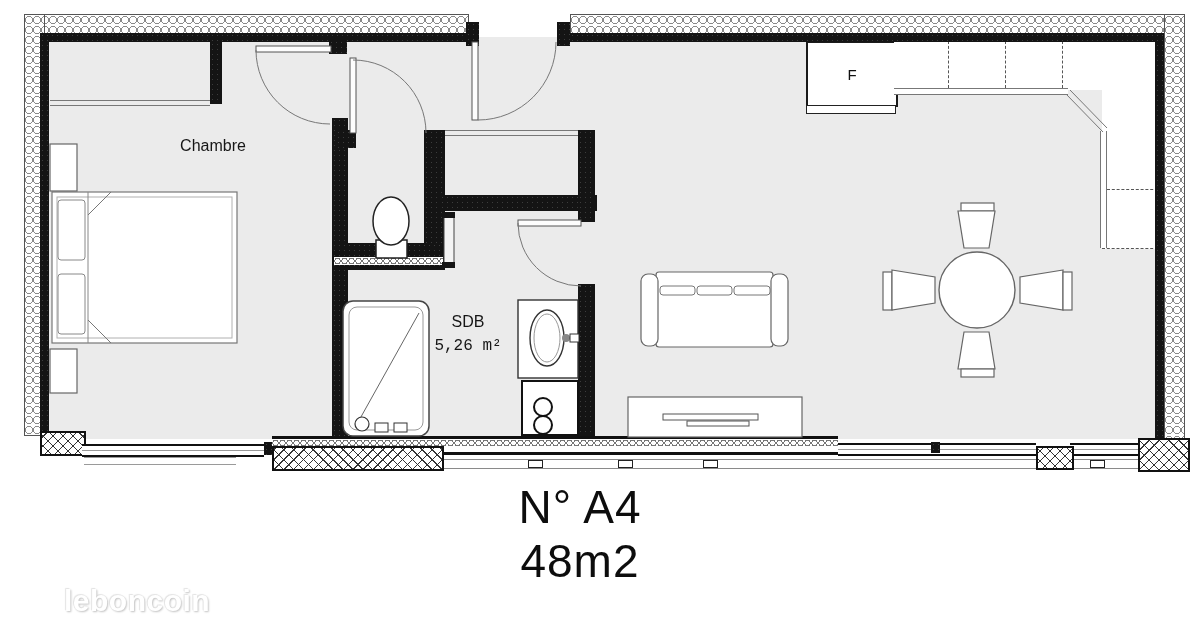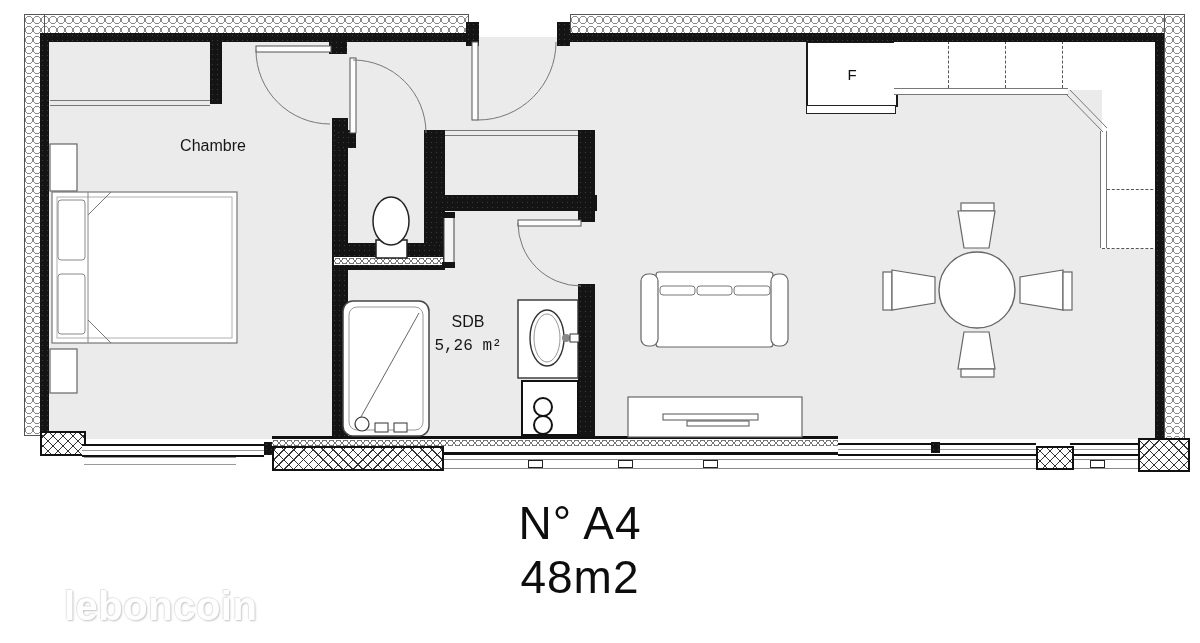--- a/index.html
+++ b/index.html
@@ -18,21 +18,21 @@
   .cab{background:#fff;}
   .cab-edge{background:#fff;border-top:1px solid #777;border-bottom:1px solid #777;}
   .cab-edge-v{background:#fff;border-left:1px solid #777;border-right:1px solid #777;}
   .dash-v{border-left:1px dashed #555;}
   .dash-h{border-top:1px dashed #555;}
   .fridge{background:#fff;border:2px solid #1a1a1a;}
   .fridge-label{width:100%;text-align:center;font-size:15px;color:#111;}
   .closet-line{border-top:1px solid #777;border-bottom:1px solid #777;}
   .room-label{text-align:center;color:#161616;font-size:16px;line-height:24px;z-index:30;}
   .title-block{text-align:center;color:#0d0d0d;font-size:46px;line-height:54px;letter-spacing:1px;z-index:30;}
-  .watermark{color:#ffffff;font-weight:700;font-size:40px;letter-spacing:.5px;z-index:40;
+  .watermark{color:#ffffff;font-weight:700;font-size:30px;letter-spacing:.5px;z-index:40;
              text-shadow:0 0 1px #d8d8d8,1px 1px 2px #c2c2c2,-1px -1px 1px #e6e6e6;}
   svg.overlay{position:absolute;left:0;top:0;z-index:20;pointer-events:none;}
   .z1{z-index:1}.z2{z-index:2}.z3{z-index:3}.z4{z-index:4}.z5{z-index:5}
 </style>
 </head>
 <body>
 
 <div class="stage">
 
   <div class="abs floor z1" style="left:44px;top:37px;width:1116px;height:402px;"></div>
@@ -199,20 +199,20 @@
   </svg>
 
   <div class="abs room-label" style="left:123px;top:134px;width:180px;">
     <span style="display:block;">Chambre</span>
   </div>
   <div class="abs room-label" style="left:408px;top:310px;width:120px;">
     <span style="display:block;">SDB</span>
     <span style="display:block;font-family:Liberation Mono, monospace;">5,26 m²</span>
   </div>
 
-  <div class="abs title-block" style="left:400px;top:496px;width:360px;">
+  <div class="abs title-block" style="left:400px;top:480px;width:360px;">
     <div>N° A4</div>
     <div>48m2</div>
   </div>
 
   <div class="abs watermark" style="left:64px;top:584px;">leboncoin</div>
 
 </div>
 
 </body></html>

